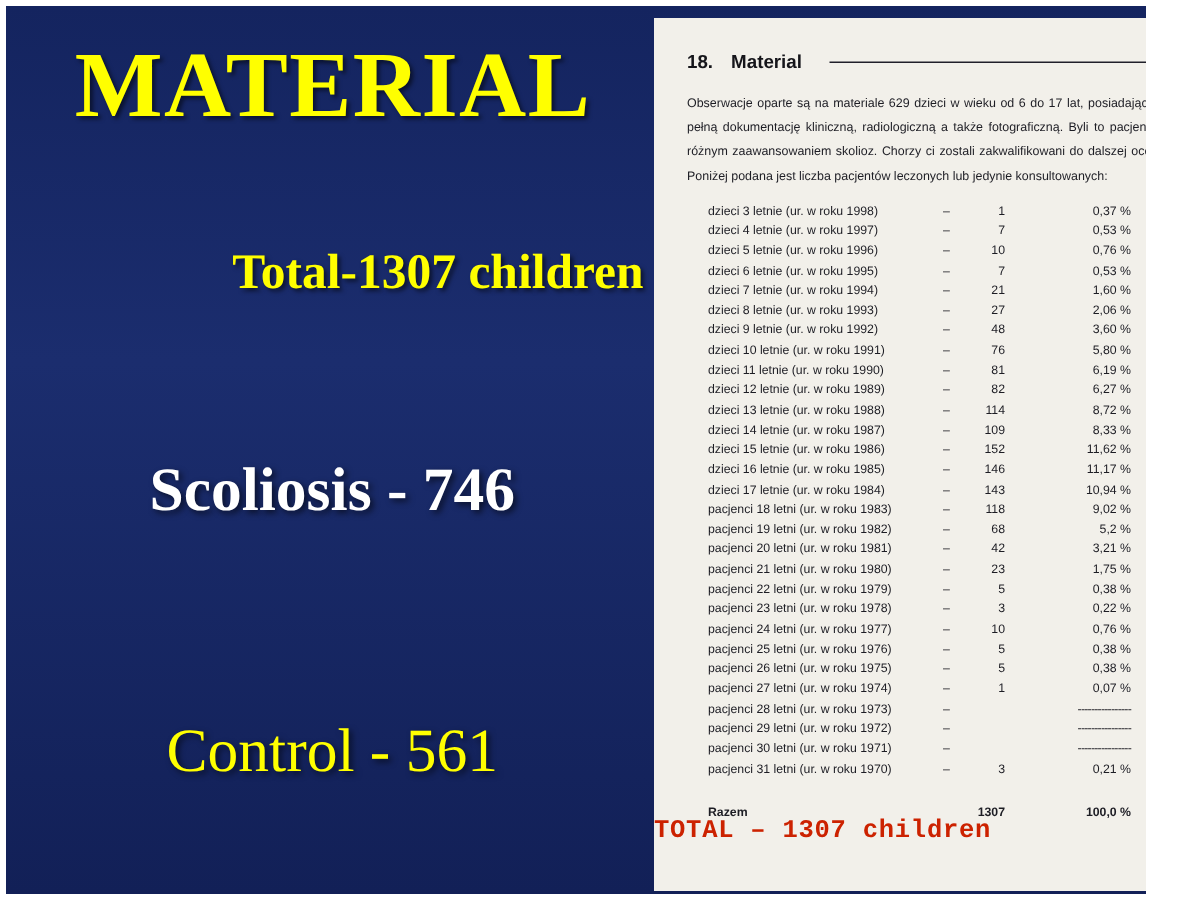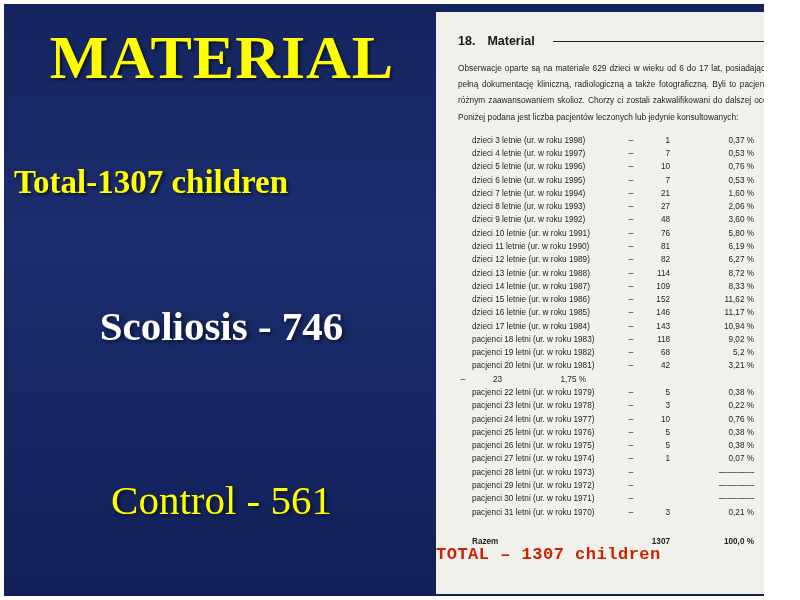--- a/index.html
+++ b/index.html
@@ -44,21 +44,21 @@
     color: #ffff00;
     letter-spacing: 1px;
     line-height: 1.0;
     text-shadow: 2px 2px 3px rgba(0,0,0,0.55);
   }
   .line-total {
     position: absolute;
     left: 10px;
     top: 160px;
     width: 415px;
-    text-align: left;
+    text-align: right;
     font-size: 33px;
     font-weight: bold;
     color: #ffff00;
     text-shadow: 2px 2px 3px rgba(0,0,0,0.55);
   }
   .line-scoliosis {
     position: absolute;
     left: 10px;
     top: 298px;
     width: 415px;
@@ -306,20 +306,21 @@
           <span class="c-n">68</span>
           <span class="c-pct">5,2 %</span>
         </div>
         <div class="row">
           <span class="c-label">pacjenci 20 letni (ur. w roku 1981)</span>
           <span class="c-dash">–</span>
           <span class="c-n">42</span>
           <span class="c-pct">3,21 %</span>
         </div>
         <div class="row">
+          <span class="c-label">pacjenci 21 letni (ur. w roku 1980)</span>
           <span class="c-dash">–</span>
           <span class="c-n">23</span>
           <span class="c-pct">1,75 %</span>
         </div>
         <div class="row">
           <span class="c-label">pacjenci 22 letni (ur. w roku 1979)</span>
           <span class="c-dash">–</span>
           <span class="c-n">5</span>
           <span class="c-pct">0,38 %</span>
         </div>

